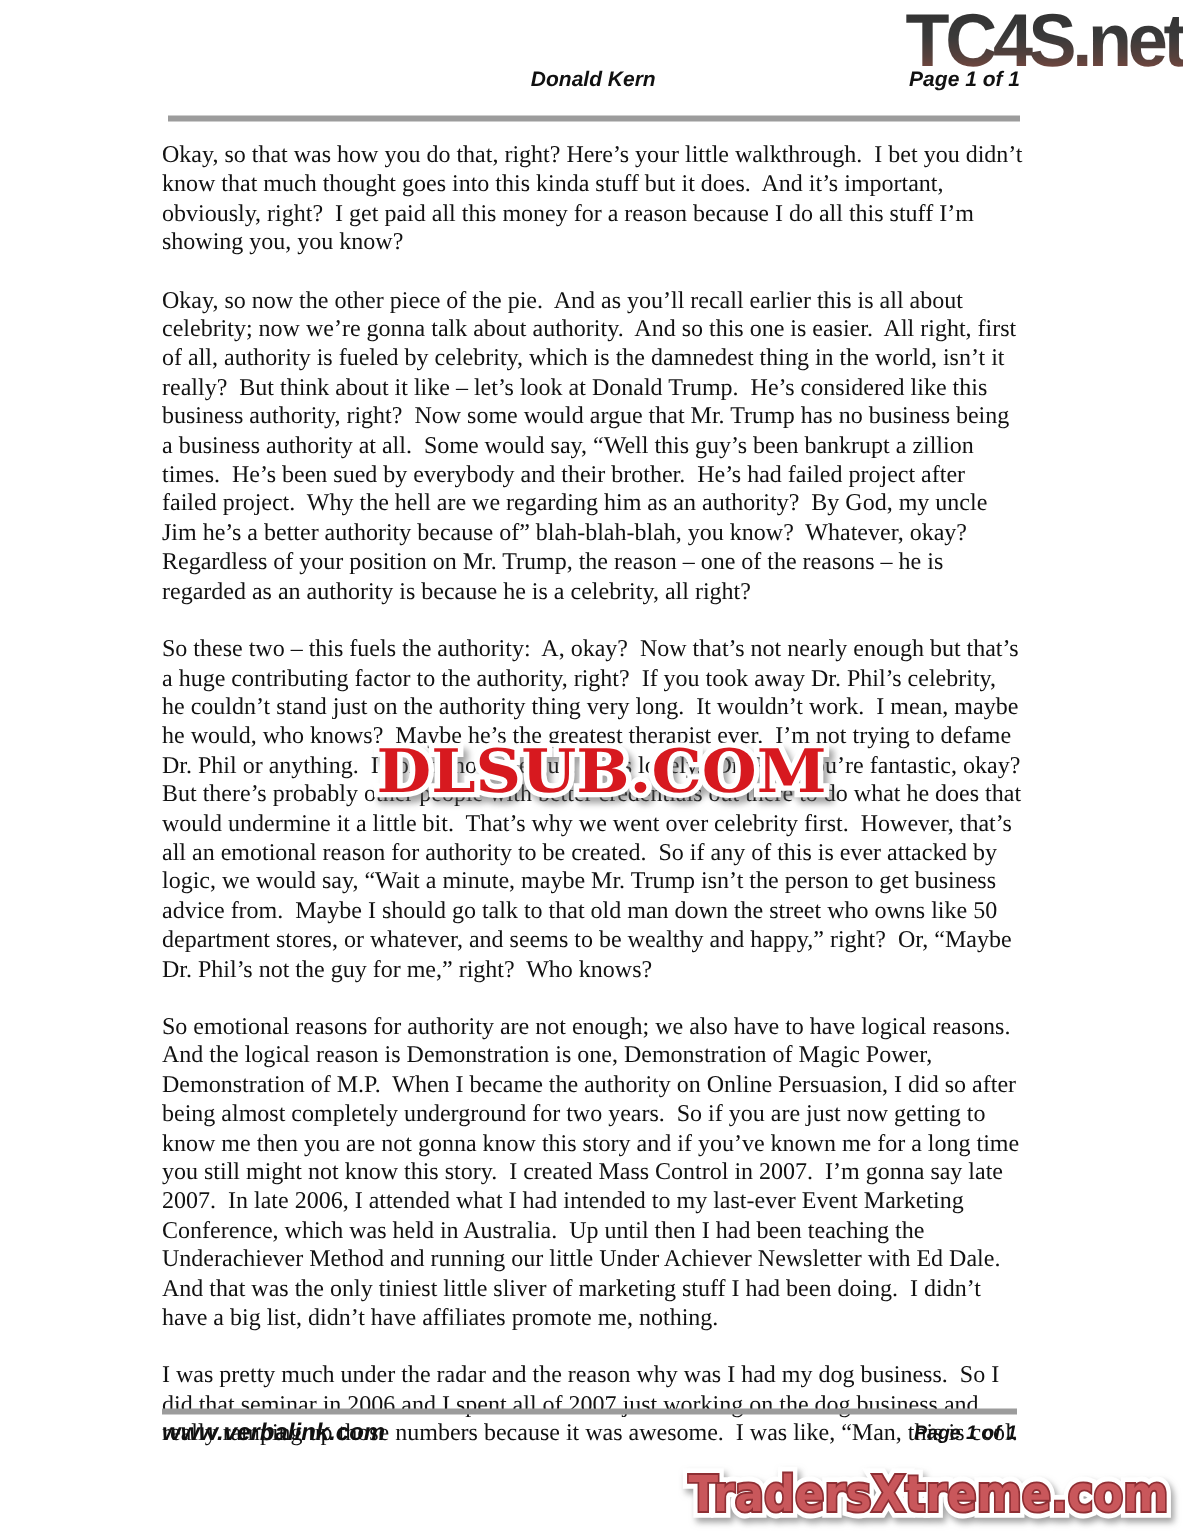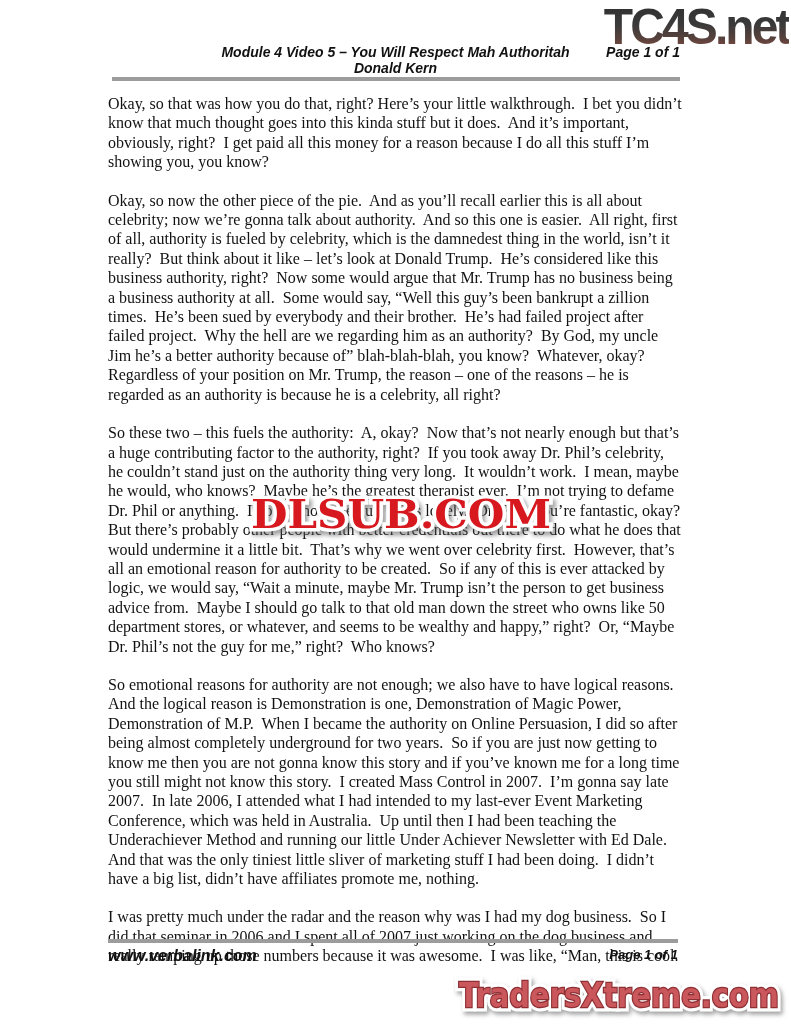--- a/index.html
+++ b/index.html
@@ -126,21 +126,20 @@
   }
 </style>
 </head>
 <body>
 
 <div class="page">
 
   <div class="tc4s-logo">TC4S.net</div>
 
   <div class="header-center">
-    <div>Module 4 Video 5 – You Will Respect Mah Authoritah</div>
     <div>Donald Kern</div>
   </div>
 
   <div class="header-page">Page 1 of 1</div>
 
   <div class="header-rule"></div>
 
   <div class="doc-body">
     <p>Okay, so that was how you do that, right? Here’s your little walkthrough.  I bet you didn’t know that much thought goes into this kinda stuff but it does.  And it’s important, obviously, right?  I get paid all this money for a reason because I do all this stuff I’m showing you, you know?</p>
     <p>Okay, so now the other piece of the pie.  And as you’ll recall earlier this is all about celebrity; now we’re gonna talk about authority.  And so this one is easier.  All right, first of all, authority is fueled by celebrity, which is the damnedest thing in the world, isn’t it really?  But think about it like – let’s look at Donald Trump.  He’s considered like this business authority, right?  Now some would argue that Mr. Trump has no business being a business authority at all.  Some would say, “Well this guy’s been bankrupt a zillion times.  He’s been sued by everybody and their brother.  He’s had failed project after failed project.  Why the hell are we regarding him as an authority?  By God, my uncle Jim he’s a better authority because of” blah-blah-blah, you know?  Whatever, okay?  Regardless of your position on Mr. Trump, the reason – one of the reasons – he is regarded as an authority is because he is a celebrity, all right?</p>

